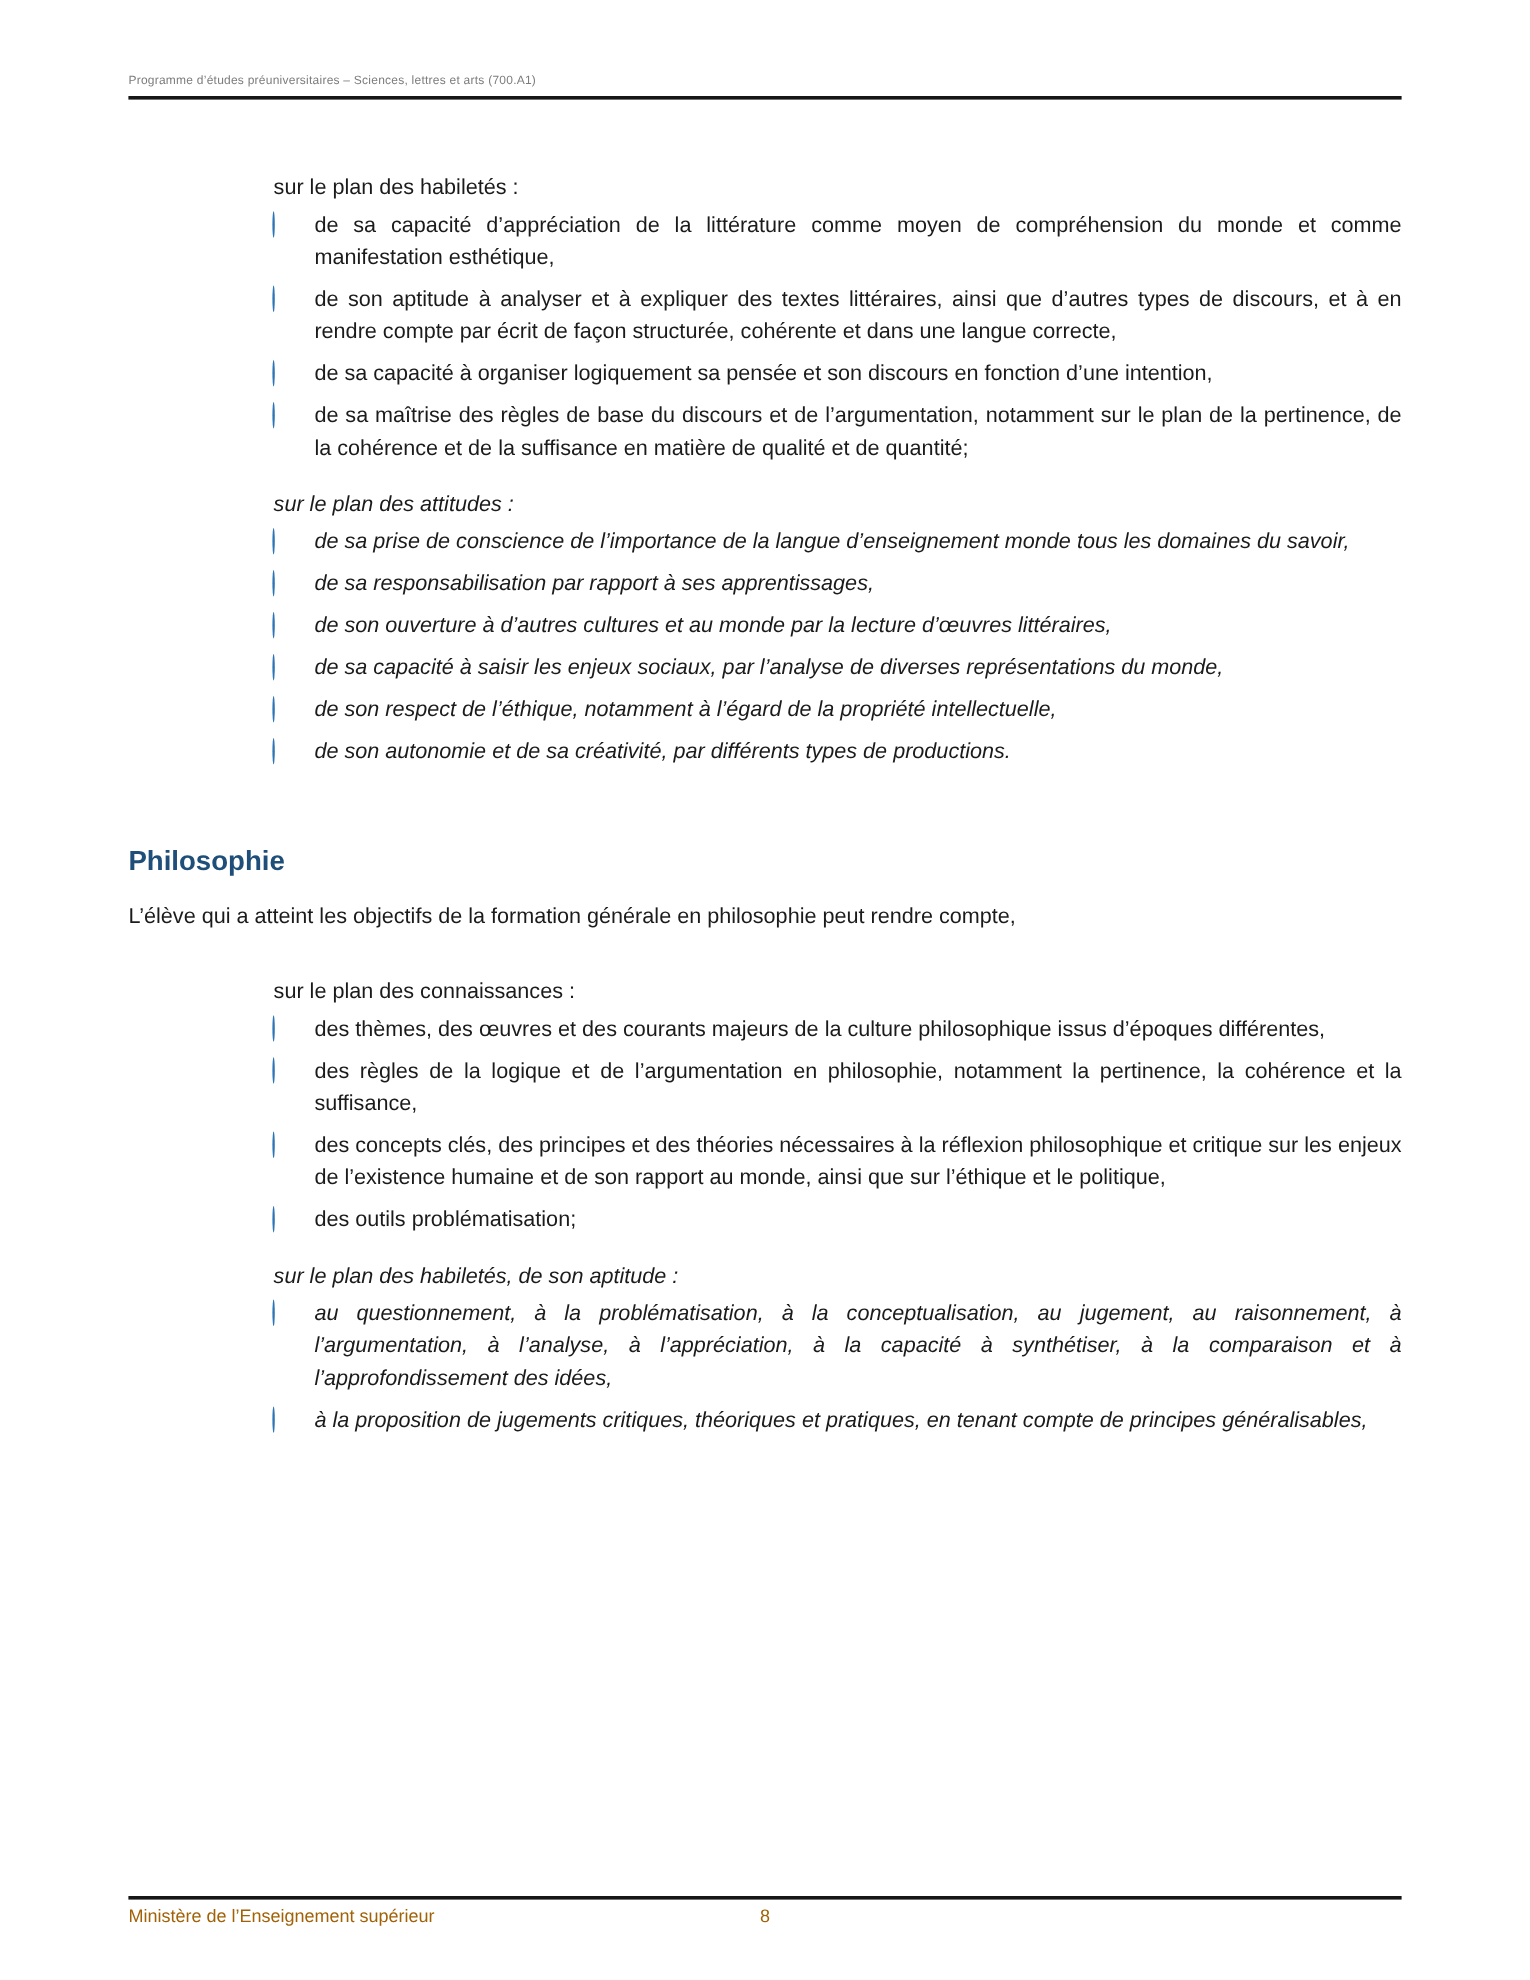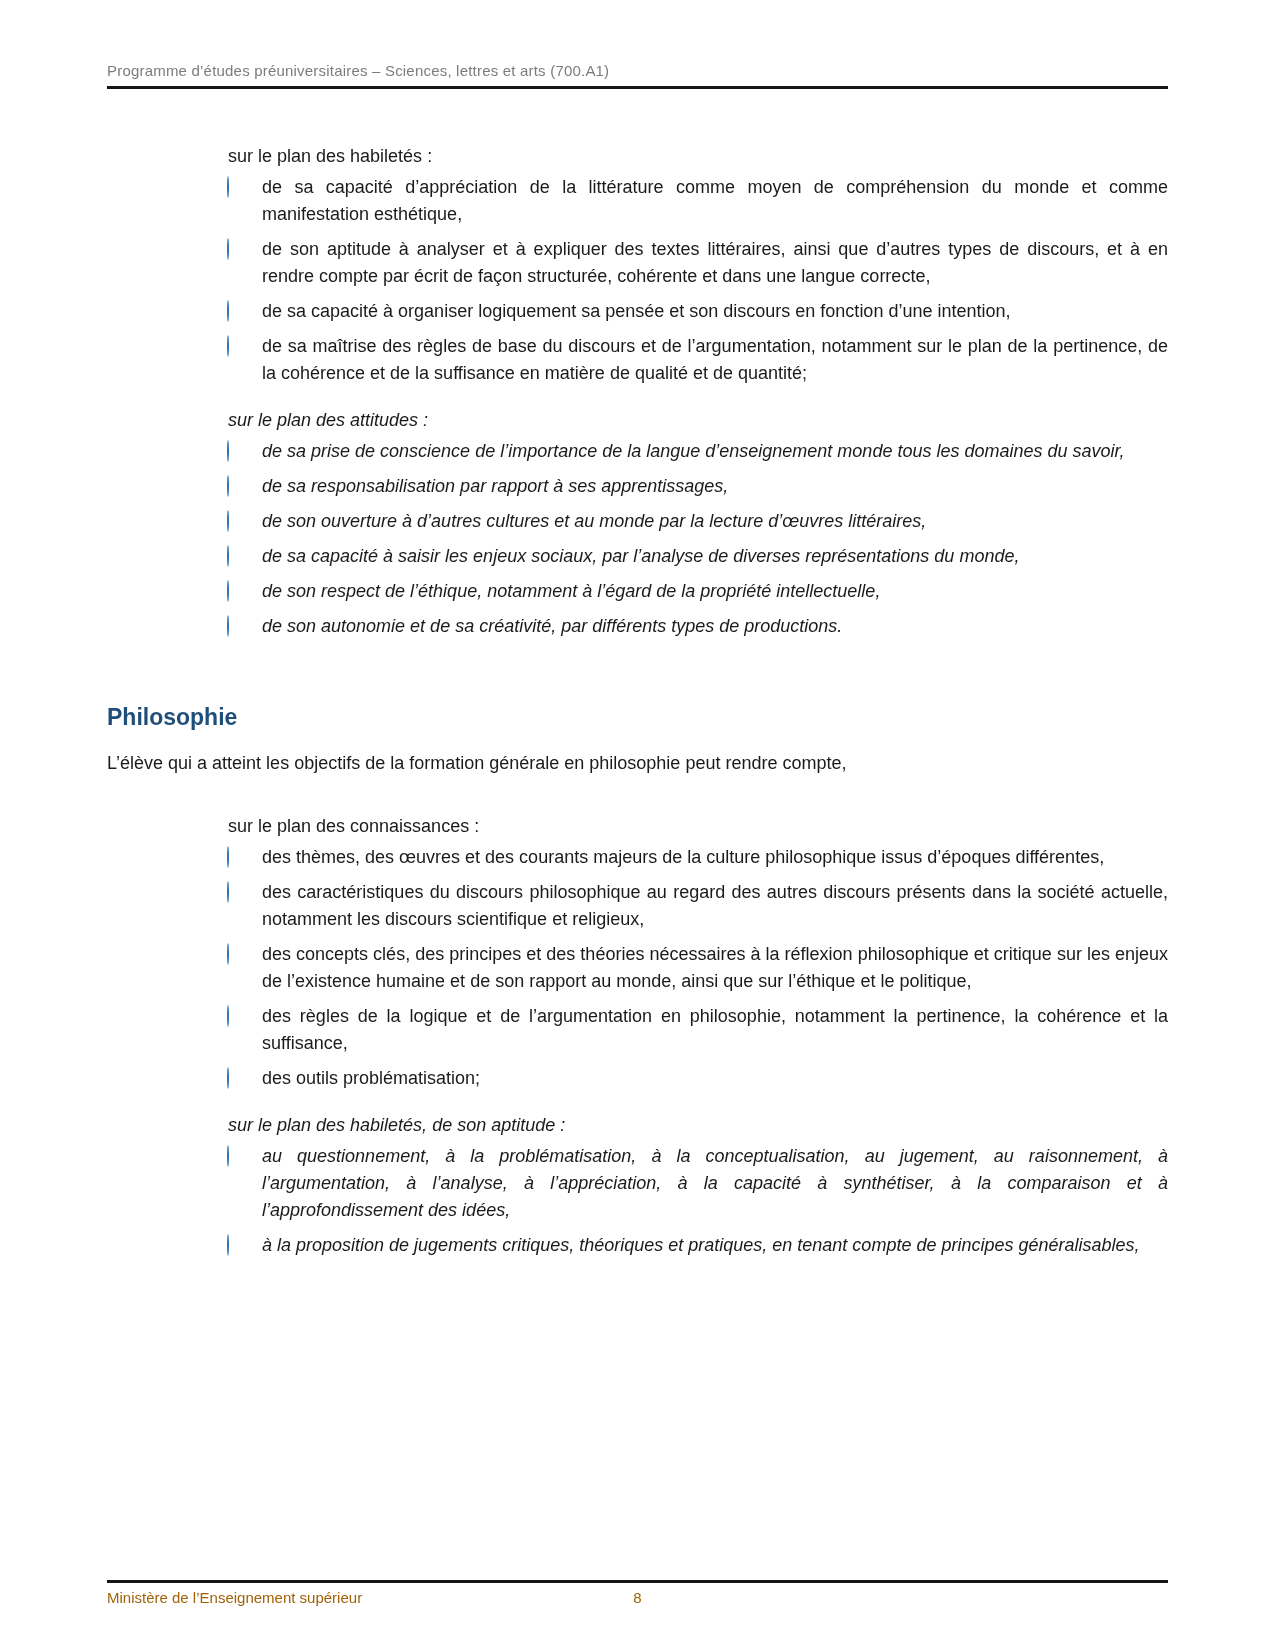--- a/index.html
+++ b/index.html
@@ -15,21 +15,21 @@
     overflow: hidden;
   }
   
   .header {
     position: absolute;
     top: 62px; left: 107px; right: 107px;
     border-bottom: 3px solid #161616;
     padding-bottom: 7px;
   }
   .header-title {
-    font-size: 15px;
+    font-size: 10px;
     color: #7c7c7c;
     letter-spacing: 0.2px;
   }
   
   .content {
     position: absolute;
     top: 143px; left: 107px; right: 107px;
   }
   .group + .group { margin-top: 20px; font-style: italic; }
   .group-label-row {
@@ -164,29 +164,25 @@
       <div class="group-label-row">
         <span class="bullet-cell"><span class="dot"></span></span>
         <span>sur le plan des connaissances :</span>
       </div>
       <div class="sub-item">
         <span class="circle-cell"><span class="ring"></span></span>
         <span class="sub-text">des thèmes, des œuvres et des courants majeurs de la culture philosophique issus d’époques différentes,</span>
       </div>
       <div class="sub-item">
         <span class="circle-cell"><span class="ring"></span></span>
-        <span class="sub-text">des caractéristiques du discours philosophique au regard des autres discours présents dans la société actuelle, notamment les discours scientifique et religieux,</span>
+        <span class="sub-text">des règles de la logique et de l’argumentation en philosophie, notamment la pertinence, la cohérence et la suffisance,</span>
       </div>
       <div class="sub-item">
         <span class="circle-cell"><span class="ring"></span></span>
         <span class="sub-text">des concepts clés, des principes et des théories nécessaires à la réflexion philosophique et critique sur les enjeux de l’existence humaine et de son rapport au monde, ainsi que sur l’éthique et le politique,</span>
-      </div>
-      <div class="sub-item">
-        <span class="circle-cell"><span class="ring"></span></span>
-        <span class="sub-text">des règles de la logique et de l’argumentation en philosophie, notamment la pertinence, la cohérence et la suffisance,</span>
       </div>
       <div class="sub-item">
         <span class="circle-cell"><span class="ring"></span></span>
         <span class="sub-text">des outils problématisation;</span>
       </div>
     </div>
 
     <div class="group">
       <div class="group-label-row">
         <span class="bullet-cell"><span class="dot"></span></span>

